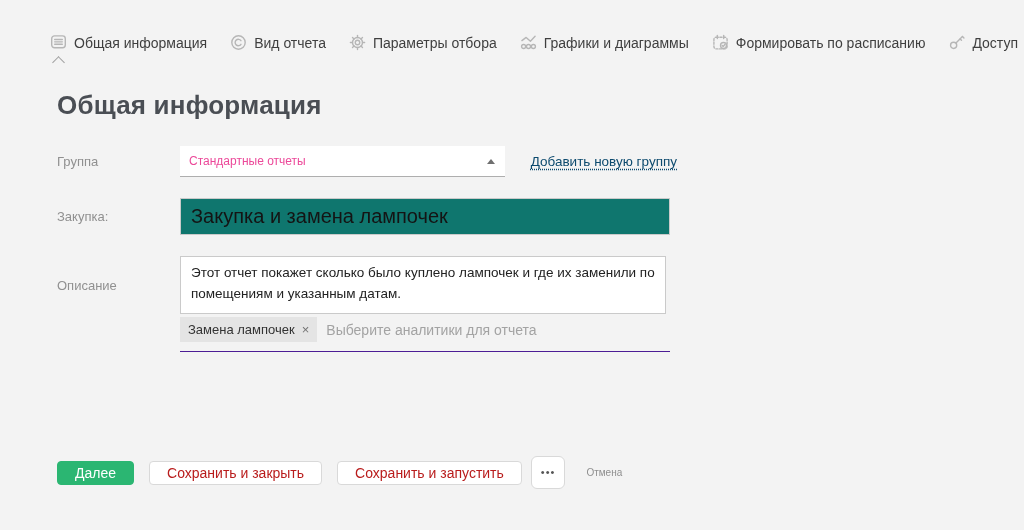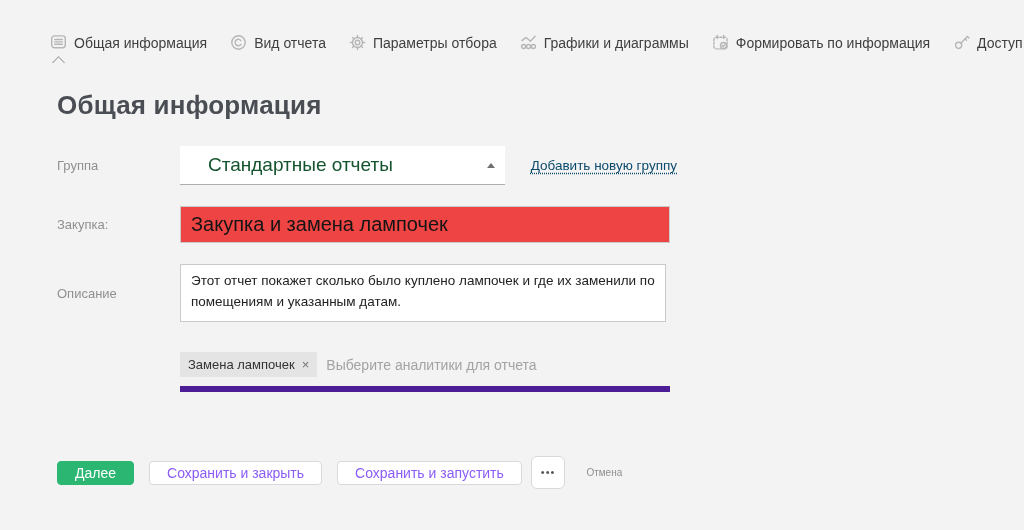--- a/index.html
+++ b/index.html
@@ -37,50 +37,50 @@
   .row.top { align-items: flex-start; }
   .row.top .flabel { padding-top: 22px; }
 
   .select {
     width: 330px; background: #fff;
     border-bottom: 1px solid #aeaeae;
     padding: 8px 10px 8px 9px;
     display: flex; align-items: center; justify-content: space-between;
     cursor: pointer;
   }
-  .select .val { font-size: 19px; color: #14532d; margin-left: 19px; }
+  .select .val { font-size: 12px; color: #ec4899; }
   .arr-up   { width: 0; height: 0; border-left: 4px solid transparent; border-right: 4px solid transparent; border-bottom: 5px solid #6f6f6f; }
   .arr-down { width: 0; height: 0; border-left: 4px solid transparent; border-right: 4px solid transparent; border-top: 5px solid #8a8a8a; }
 
   .add-link {
     margin-left: 26px; font-size: 13.5px; color: #0c4a6e;
     text-decoration: underline dotted; text-underline-offset: 3px; cursor: pointer; white-space: nowrap;
   }
   .row-group { margin-bottom: 21px; }
 
   .name-input {
-    width: 490px; height: 37px; background: #ef4444;
+    width: 490px; height: 37px; background: #0f766e;
     border: 1px solid #cacaca; outline: none;
     font-family: "Liberation Sans", sans-serif;
     font-size: 20px; color: #141414; padding: 2px 10px;
   }
   .row-name { margin-bottom: 21px; }
 
   .desc-area {
     width: 486px; height: 58px; background: #fff;
     border: 1px solid #cacaca; outline: none; resize: none;
     font-family: "Liberation Sans", sans-serif;
     font-size: 13.5px; line-height: 1.55; color: #222; padding: 6px 10px;
   }
-  .row-desc { margin-bottom: 27px; }
+  .row-desc { }
   .row-object { margin-bottom: 15px; }
 
   .tags {
     margin-left: 123px; width: 490px;
-    border-bottom: 6px solid #4c1d95;
+    border-bottom: 1px solid #4c1d95;
     display: flex; align-items: center; gap: 9px;
     padding: 3px 0 9px 0;
   }
   .chip {
     background: #e4e4e4; color: #333;
     font-size: 13px; padding: 5px 8px;
     display: inline-flex; align-items: center; gap: 7px; white-space: nowrap;
   }
   .chip .x { color: #737373; font-size: 13px; cursor: pointer; }
   .tag-input {
@@ -90,21 +90,21 @@
   .tag-input::placeholder { color: #a3a3a3; }
 
   
   .actions { position: absolute; top: 456px; left: 57px; display: flex; align-items: center; }
   .btn {
     font-family: "Liberation Sans", sans-serif;
     font-size: 14px; border-radius: 4px; padding: 3px 17px;
     cursor: pointer; white-space: nowrap;
   }
   .btn-green { background: #2bb672; color: #fff; border: 1px solid #2bb672; }
-  .btn-white { background: #fff; color: #8b5cf6; border: 1px solid #d9d9d9; margin-left: 15px; }
+  .btn-white { background: #fff; color: #b91c1c; border: 1px solid #d9d9d9; margin-left: 15px; }
   .btn-more  {
     background: #fff; border: 1px solid #d9d9d9; border-radius: 6px;
     margin-left: 9px; padding: 9px 9px; color: #555;
     font-size: 11px; letter-spacing: 1px; line-height: 13px; cursor: pointer;
   }
   .cancel { margin-left: 21px; font-size: 10px; color: #8f8f8f; cursor: pointer; }
 </style>
 </head>
 <body>
 
@@ -166,21 +166,21 @@
   <div class="tab">
     <span>
       <svg width="17" height="17" viewBox="0 0 16 16" class="icon-stroke">
         <rect x="1.8" y="3" width="12.4" height="11" rx="2.2" stroke-dasharray="2 1.4"></rect>
         <line x1="5" y1="1.4" x2="5" y2="4.2"></line>
         <line x1="11" y1="1.4" x2="11" y2="4.2"></line>
         <circle cx="10.8" cy="10.8" r="2.8"></circle>
         <polyline points="9.6,10.9 10.5,11.8 12.1,9.9"></polyline>
       </svg>
     </span>
-    <span class="label">Формировать по информация</span>
+    <span class="label">Формировать по расписанию</span>
   </div>
 
   <div class="tab">
     <span>
       <svg width="17" height="17" viewBox="0 0 16 16" class="icon-stroke">
         <circle cx="5.3" cy="10.7" r="2.9"></circle>
         <line x1="7.5" y1="8.5" x2="13.6" y2="2.4"></line>
         <line x1="13.6" y1="2.4" x2="15" y2="3.8"></line>
         <line x1="11.4" y1="4.6" x2="12.7" y2="5.9"></line>
       </svg>

